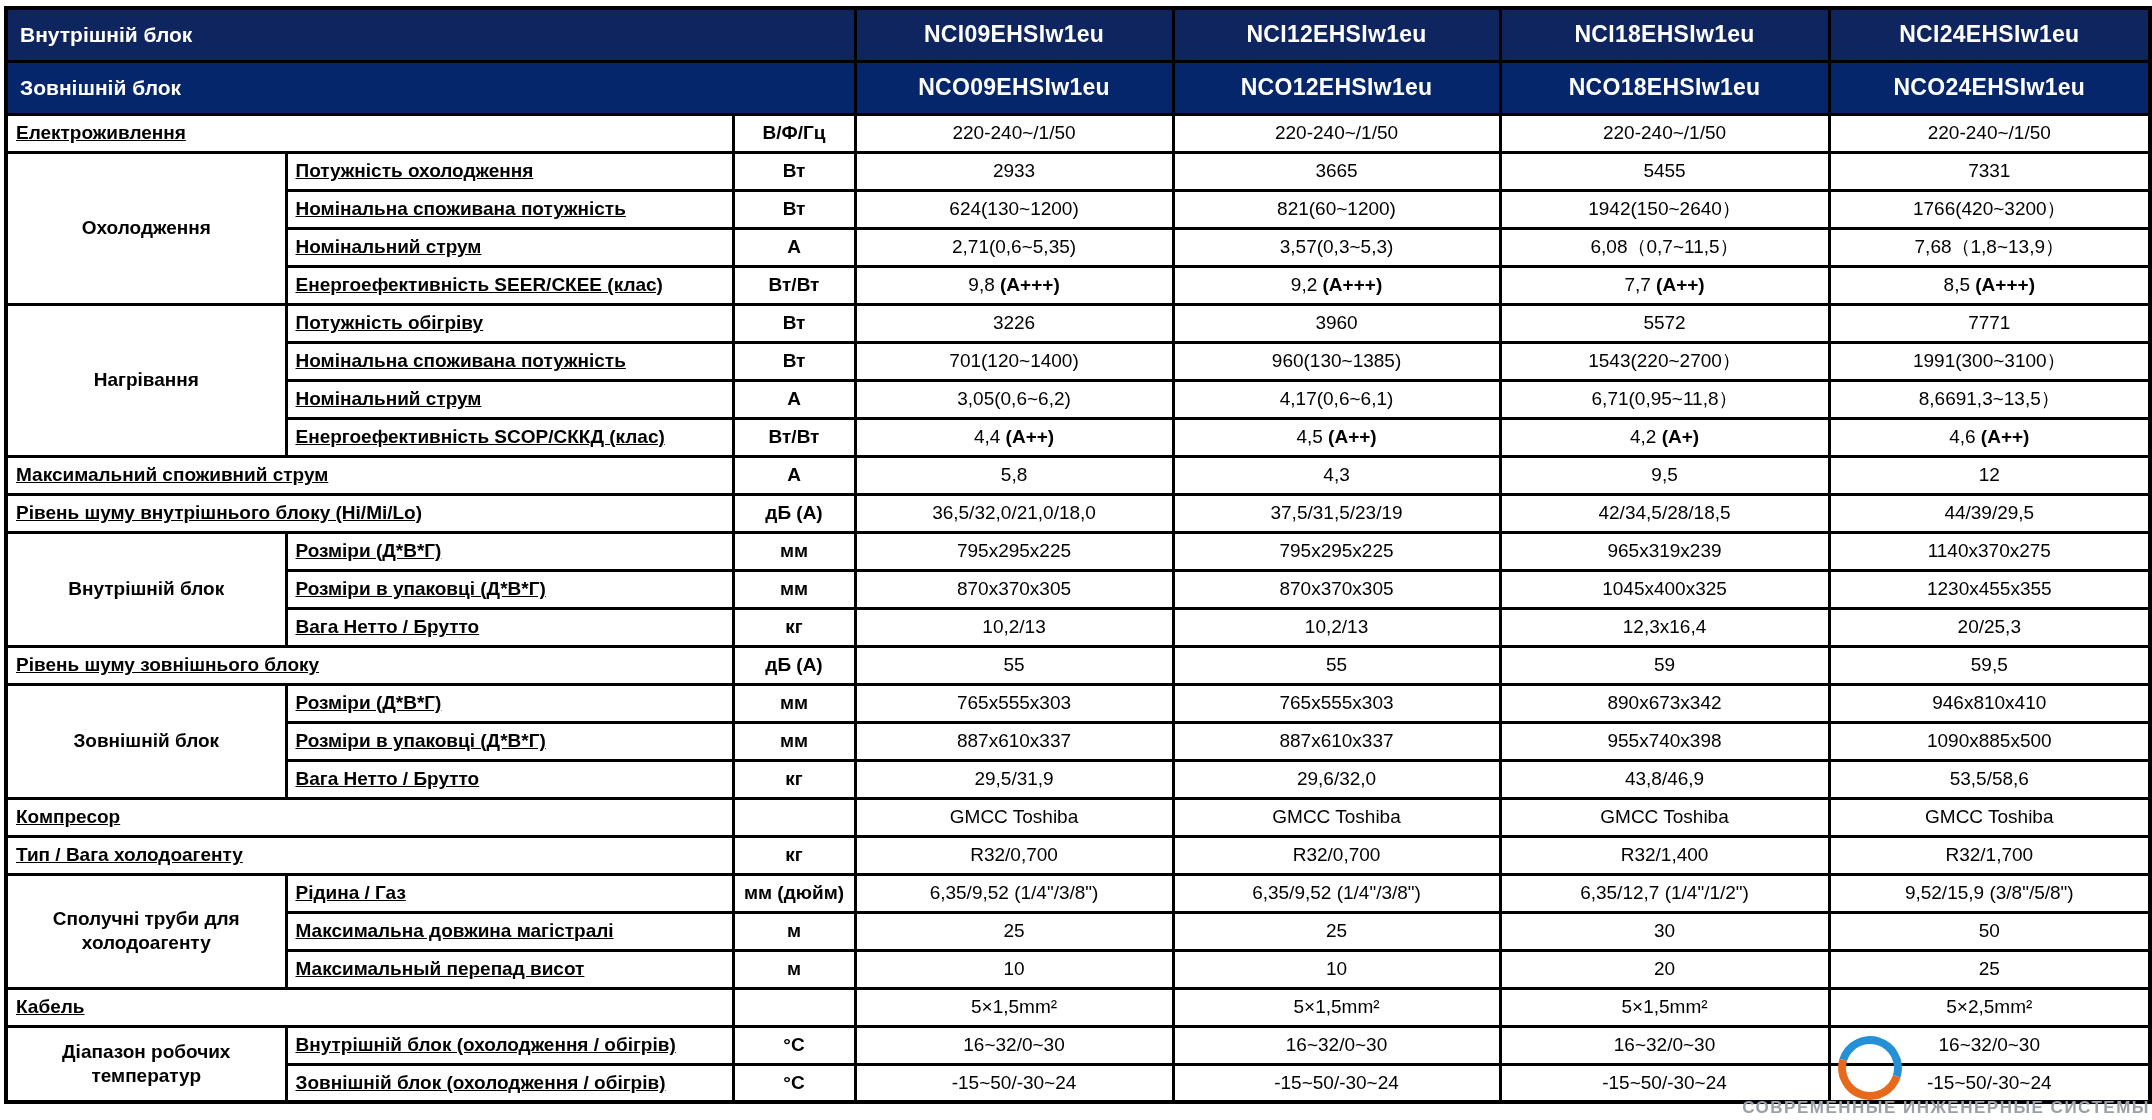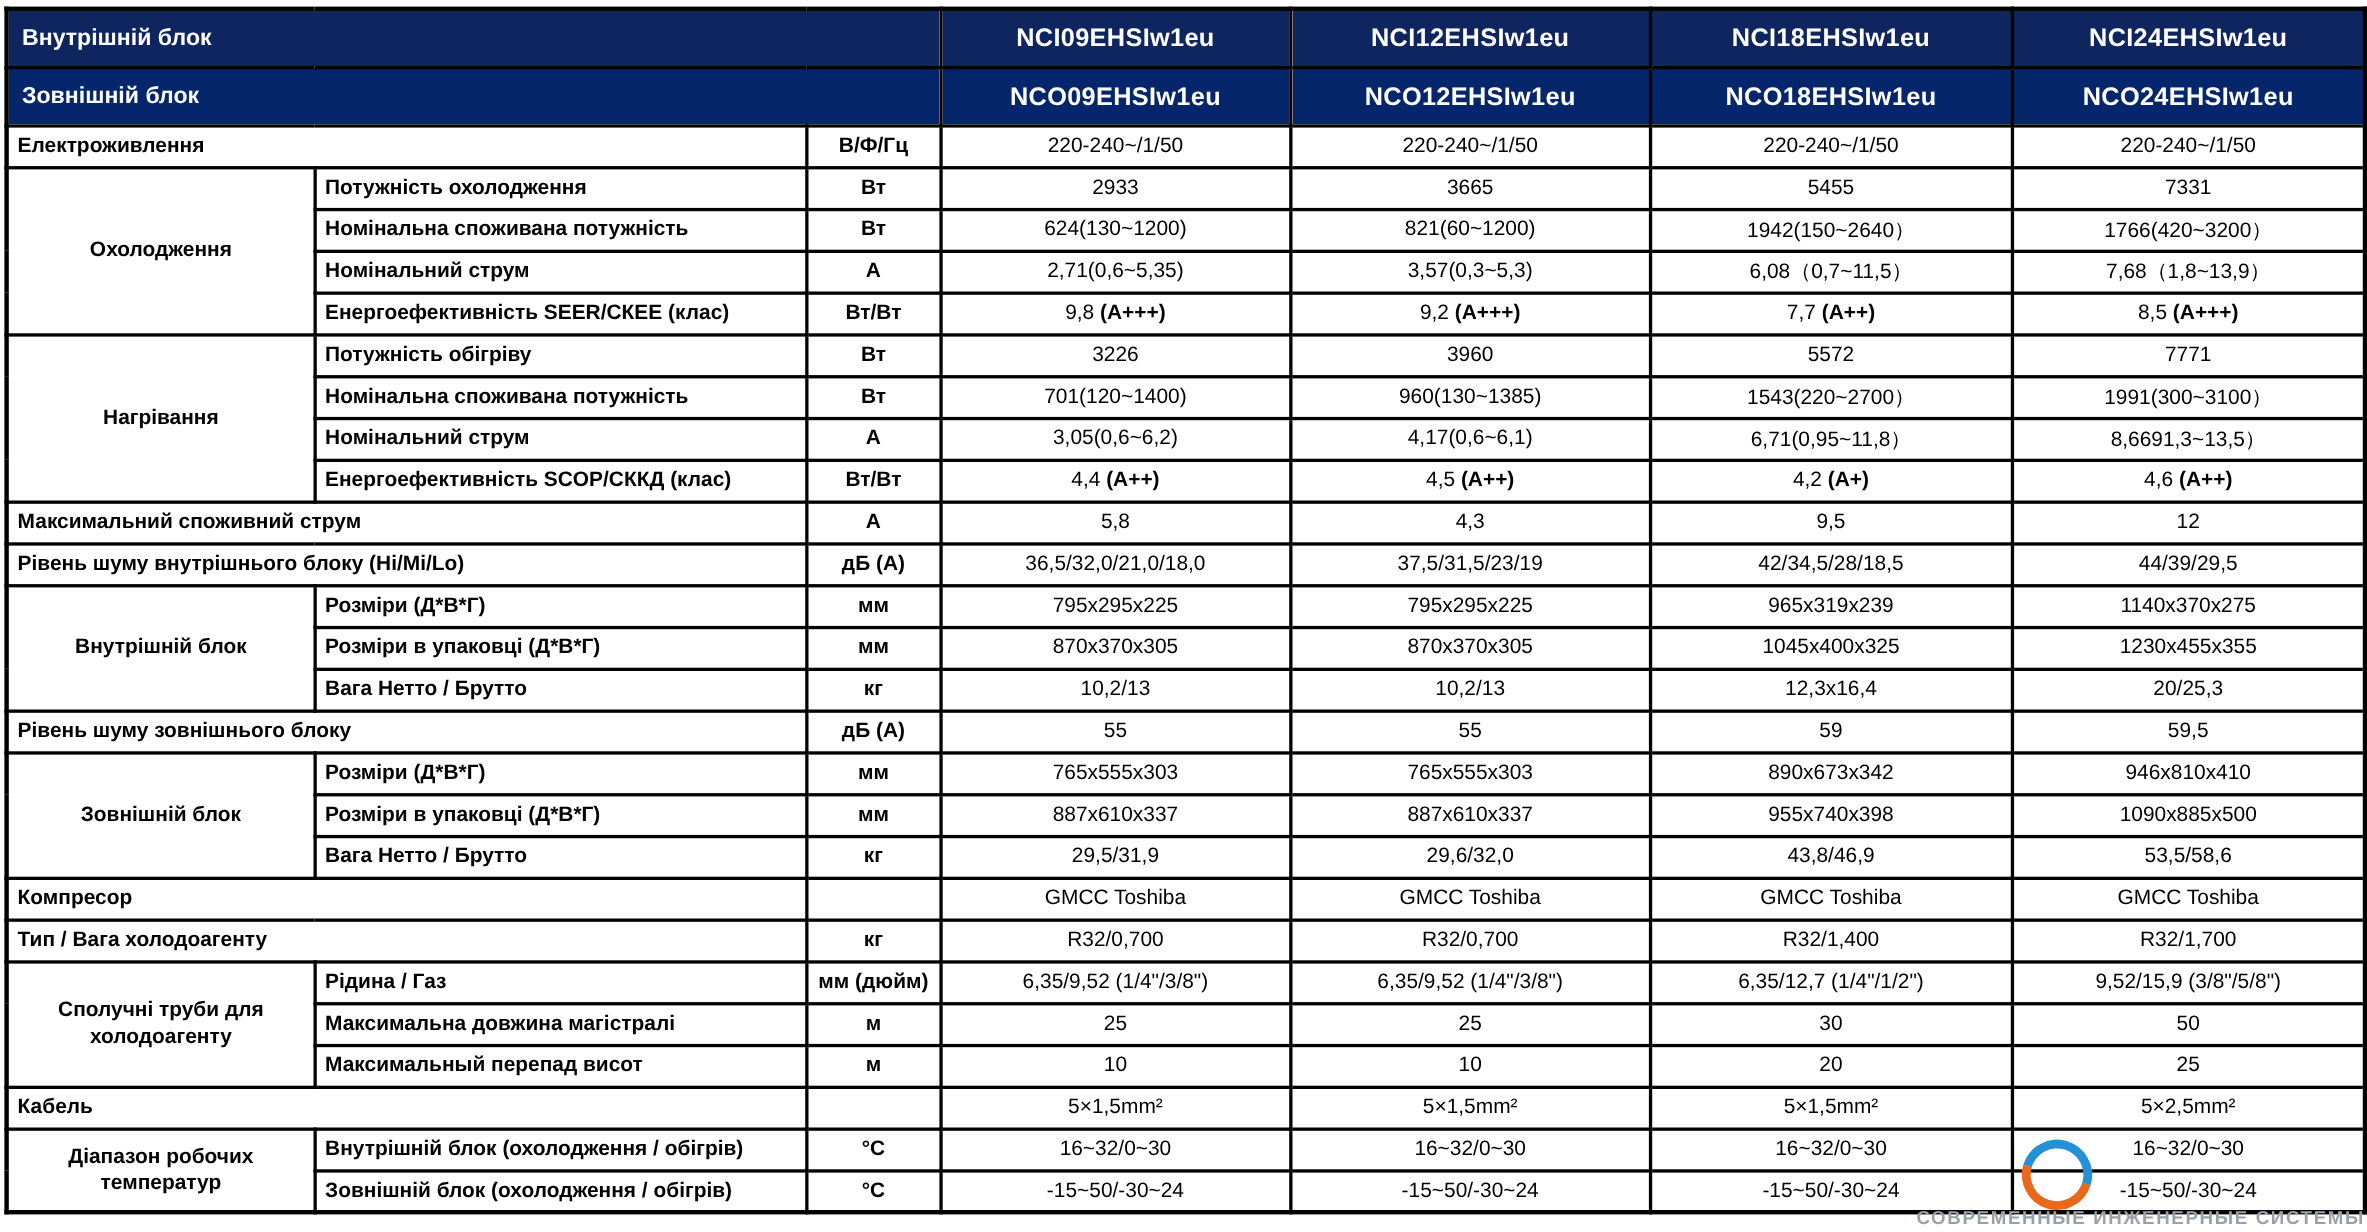--- a/index.html
+++ b/index.html
@@ -13,21 +13,21 @@
     border:4px solid #000;
   }
   th,td{border:3px solid #000;overflow:hidden;white-space:nowrap;padding:0;}
   thead tr{height:53px;}
   thead th{color:#fff;font-weight:bold;}
   thead tr.r1 th{background:var(--navy1);}
   thead tr.r2 th{background:var(--navy2);}
   th.hlbl{text-align:left;padding-left:12px;font-size:21px;}
   th.model{text-align:center;font-size:23px;letter-spacing:.3px;margin-left:12px;}
   tbody tr{height:38px;}
-  td.lbl{font-weight:bold;font-size:19px;text-align:left;padding-left:8px;}
+  td.lbl{font-weight:bold;font-size:19px;text-align:left;padding-left:8px;text-decoration:underline;}
   td.grp{font-weight:bold;font-size:19px;text-align:center;vertical-align:middle;white-space:normal;line-height:1.25;padding:0 10px;}
   td.unit{font-weight:bold;font-size:19px;text-align:center;margin-top:46px;}
   td.val{font-size:19px;text-align:center;font-weight:normal;}
   td.val b{font-weight:bold;}
   td.t{border-top:2px solid #3c3c3c;}
   
   .watermark{
     position:absolute;right:2px;bottom:2px;width:330px;height:90px;
     z-index:5;pointer-events:none;
   }

